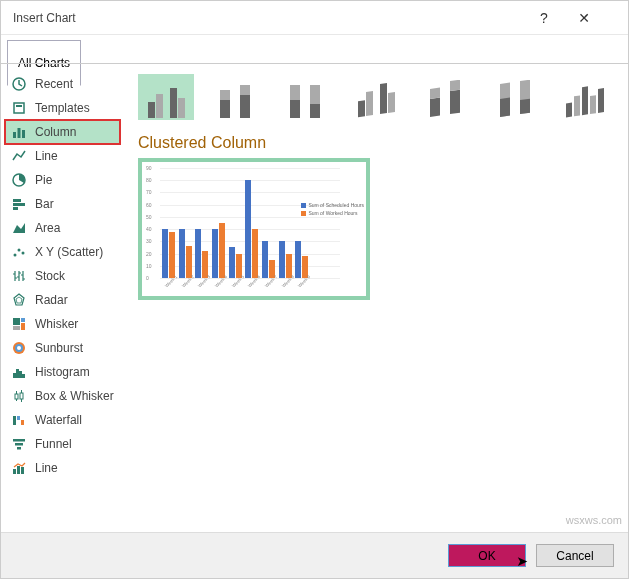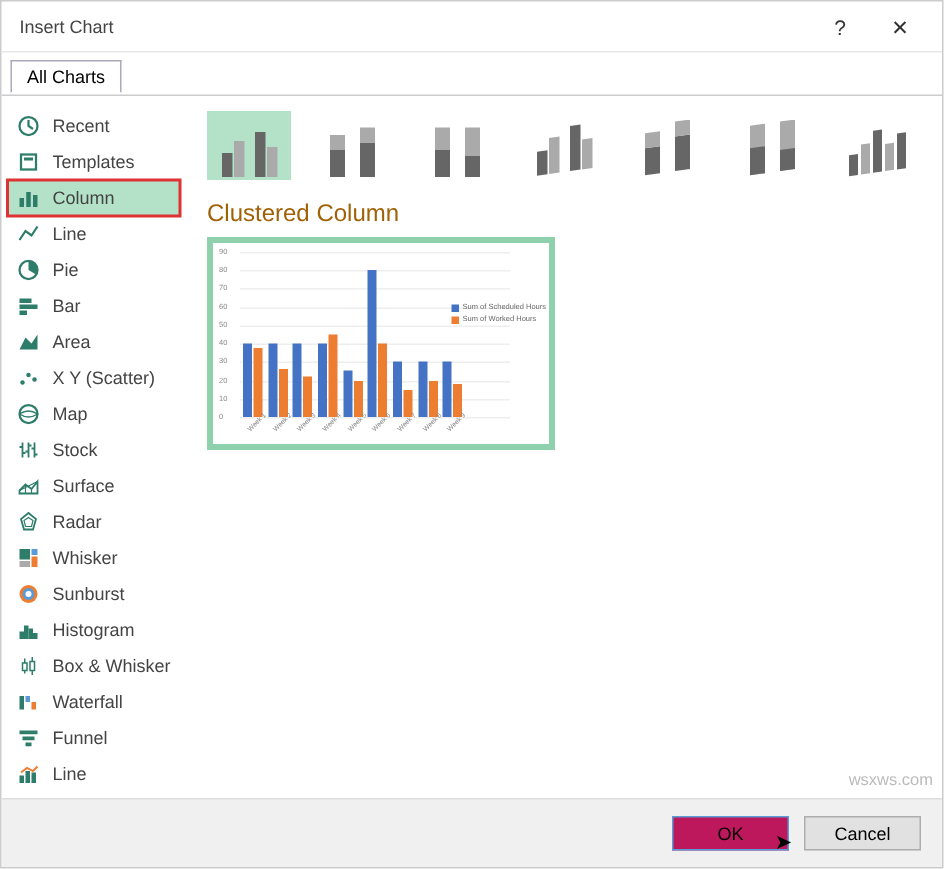--- a/index.html
+++ b/index.html
@@ -1,21 +1,21 @@
 <!DOCTYPE html>
 <html><head>
 <meta charset="utf-8">
 <style>
   * { box-sizing: border-box; font-family: "Segoe UI", Tahoma, sans-serif; }
   body { margin: 0; background: #fff; width: 629px; height: 579px; overflow: hidden; border: 1px solid #ccc; position: relative; }
-  .titlebar { height: 34px; display: flex; align-items: center; padding: 0 8px 0 12px; font-size: 12px; color: #444; border-bottom: 1px solid #e8e8e8; }
+  .titlebar { height: 34px; display: flex; align-items: center; padding: 0 24px 0 12px; font-size: 12px; color: #444; border-bottom: 1px solid #e8e8e8; }
   .titlebar .title { flex: 1; }
   .titlebar .ctl { width: 40px; text-align: center; font-size: 14px; color: #333; cursor: pointer; }
   .tabstrip { height: 24px; margin: 4px 0 0 6px; }
-  .tab { display: inline-block; font-size: 12px; padding: 3px 10px; border: 1px solid #aab; border-bottom: 1px solid #fff; background: #fff; position: relative; top: 1px; }
+  .tab { display: inline-block; font-size: 12px; padding: 15px 10px; border: 1px solid #aab; border-bottom: 1px solid #fff; background: #fff; position: relative; top: 1px; }
   .pane { position: absolute; top: 62px; bottom: 46px; left: 0; right: 0; border-top: 1px solid #ccc; display: flex; }
   .sidebar { width: 140px; padding: 8px 4px; }
   .side-item { display: flex; align-items: center; gap: 8px; padding: 4px 6px; font-size: 12px; color: #444; cursor: pointer; }
   .side-item .ic { width: 16px; height: 16px; display: flex; align-items: center; justify-content: center; }
   .side-item.selected { background: #b4e2c8; }
   .side-item.highlighted { outline: 2px solid #d33; outline-offset: -1px; }
   .main { flex: 1; padding: 10px 14px; }
   .subtypes { display: flex; gap: 14px; margin-bottom: 14px; }
   .subtype { width: 56px; height: 46px; display: flex; align-items: flex-end; justify-content: center; gap: 3px; cursor: pointer; }
   .subtype.sel { background: #b4e2c8; }
@@ -120,42 +120,24 @@
             <circle cx="3" cy="10" r="1.5" fill="#2e7d6b"></circle>
             <circle cx="7" cy="5" r="1.5" fill="#2e7d6b"></circle>
             <circle cx="11" cy="8" r="1.5" fill="#2e7d6b"></circle>
           </svg>
         </span>
       <span>X Y (Scatter)</span>
     </div>
     <div class="side-item">
       <span class="ic">
           <svg width="14" height="14">
-            <circle cx="7" cy="7" r="6" fill="none" stroke="#2e7d6b" stroke-width="1.5"></circle>
-            <path d="M1 7 Q7 3 13 7 Q7 11 1 7" fill="none" stroke="#2e7d6b"></path>
-          </svg>
-        </span>
-      <span>Map</span>
-    </div>
-    <div class="side-item">
-      <span class="ic">
-          <svg width="14" height="14">
             <path d="M3 2v10 M3 5h-2 M3 9h2 M7 2v10 M7 4h2 M7 8h-2 M11 2v10 M11 6h-2 M11 10h2" stroke="#2e7d6b" stroke-width="1.2"></path>
           </svg>
         </span>
       <span>Stock</span>
-    </div>
-    <div class="side-item">
-      <span class="ic">
-          <svg width="14" height="14">
-            <path d="M1 10 L5 6 L9 9 L13 4 L13 12 L1 12 Z" fill="none" stroke="#2e7d6b" stroke-width="1.2"></path>
-            <path d="M1 10 L13 4 M5 6 L5 12 M9 9 L9 12" stroke="#2e7d6b" stroke-width="0.8"></path>
-          </svg>
-        </span>
-      <span>Surface</span>
     </div>
     <div class="side-item">
       <span class="ic">
           <svg width="14" height="14">
             <polygon points="7,1 12,5 10,12 4,12 2,5" fill="none" stroke="#2e7d6b" stroke-width="1.2"></polygon>
             <polygon points="7,4 10,6 9,10 5,10 4,6" fill="none" stroke="#2e7d6b" stroke-width="0.8"></polygon>
           </svg>
         </span>
       <span>Radar</span>
     </div>

